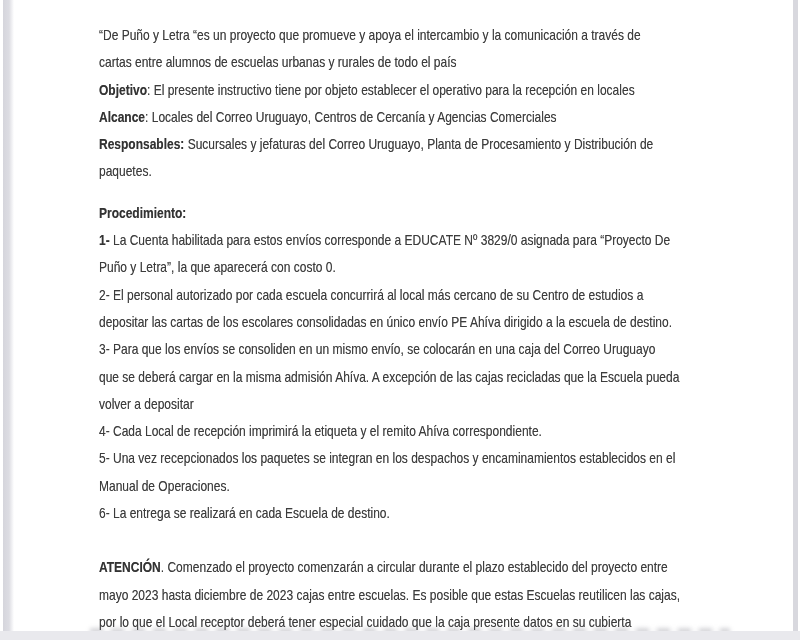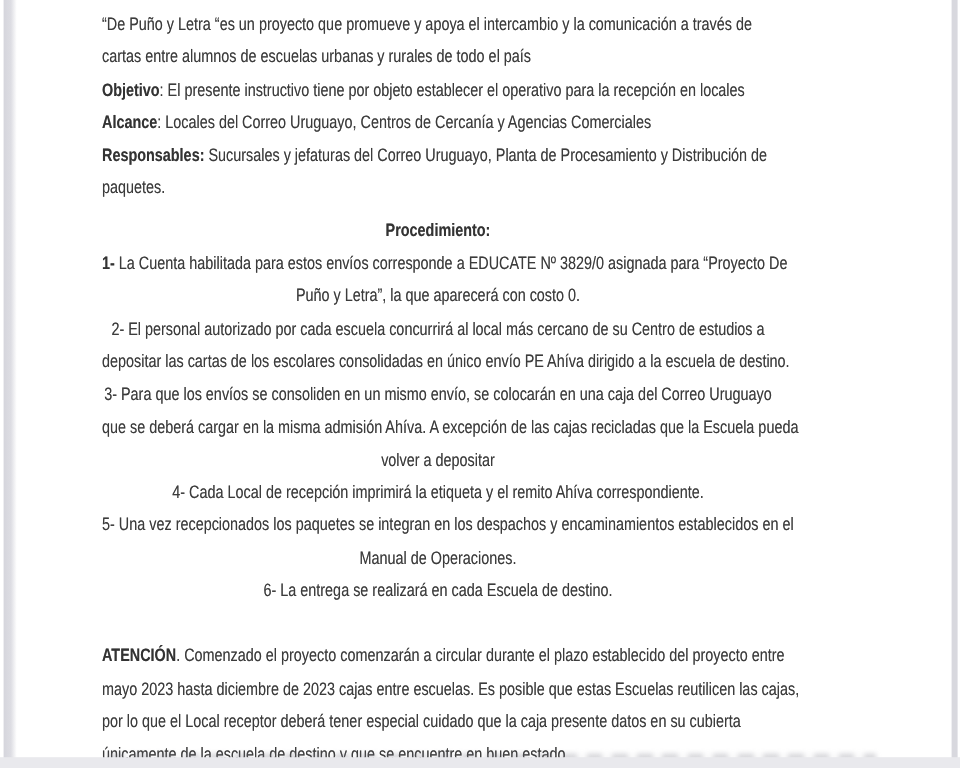--- a/index.html
+++ b/index.html
@@ -40,22 +40,22 @@
   }
   .doc-text {
     position: absolute;
     left: 85px;
     top: 7px;
     width: 700px;
     color: #3c3c3c;
     font-size: 15px;
     text-shadow: 0 0 0.6px rgba(80,80,80,0.55);
   }
-  .block { margin: 0; }
-  .block-procedimiento { margin-top: 8px; text-align: center; }
+  .block { margin: 14px; }
+  .block-procedimiento { margin-top: 8px; }
   .block-atencion { margin-top: 27px; }
   .line {
     height: 27.3px;
     line-height: 27.3px;
     white-space: nowrap;
     transform: scaleX(0.80);
     transform-origin: 0 50%;
   }
   .run-bold { font-weight: 700; color: #333333; }
 </style>

